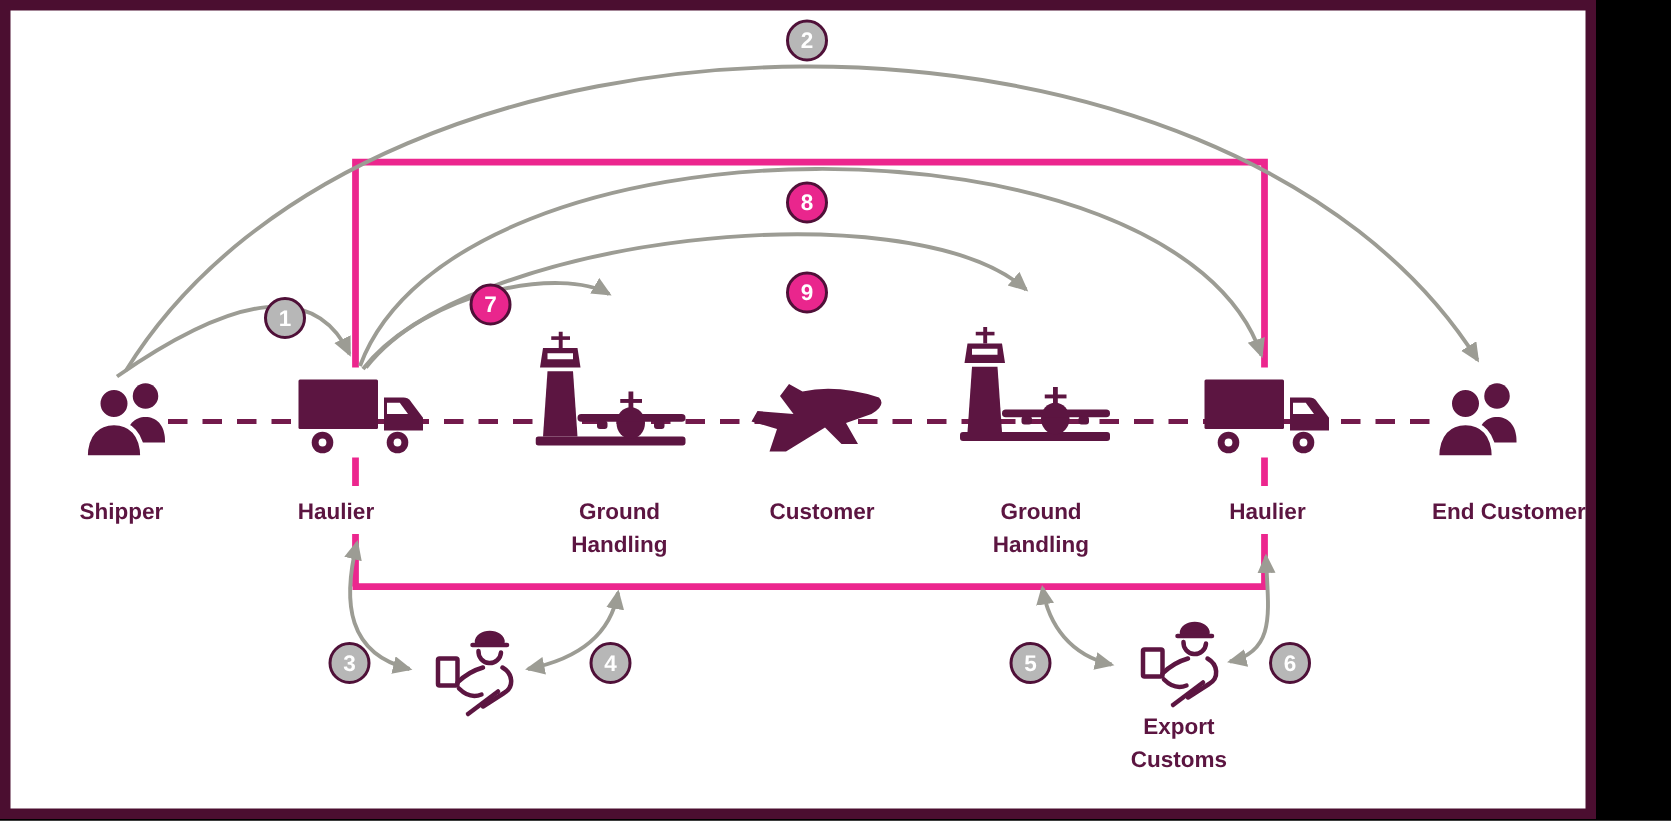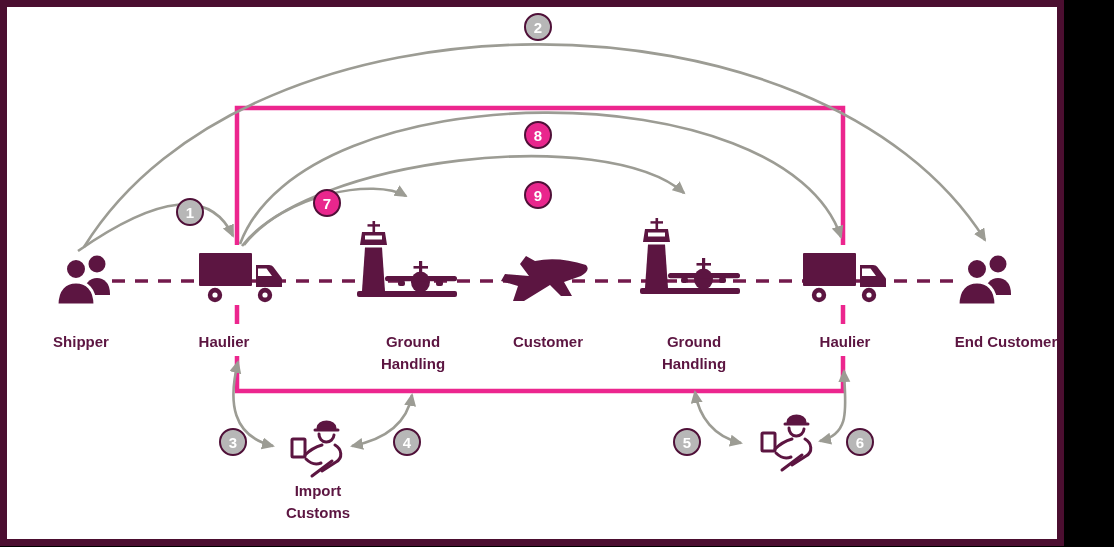--- a/index.html
+++ b/index.html
@@ -178,21 +178,21 @@
     </svg>
   </div>
 
   <div class="entity-label" style="left:81px;top:331px;">Shipper</div>
   <div class="entity-label" style="left:224px;top:331px;">Haulier</div>
   <div class="entity-label wrap2" style="left:413px;top:331px;">Ground Handling</div>
   <div class="entity-label" style="left:548px;top:331px;">Customer</div>
   <div class="entity-label wrap2" style="left:694px;top:331px;">Ground Handling</div>
   <div class="entity-label" style="left:845px;top:331px;">Haulier</div>
   <div class="entity-label" style="left:1006px;top:331px;">End Customer</div>
-  <div class="entity-label wrap2" style="left:318px;top:480px;">Import Customs</div>
+  <div class="entity-label wrap2" style="left:786px;top:474px;">Export Customs</div>
 
   <div class="badge gray" style="left:190px;top:212px;">1</div>
   <div class="badge gray" style="left:538px;top:27px;">2</div>
   <div class="badge gray" style="left:233px;top:442px;">3</div>
   <div class="badge gray" style="left:407px;top:442px;">4</div>
   <div class="badge gray" style="left:687px;top:442px;">5</div>
   <div class="badge gray" style="left:860px;top:442px;">6</div>
   <div class="badge pink" style="left:327px;top:203px;">7</div>
   <div class="badge pink" style="left:538px;top:135px;">8</div>
   <div class="badge pink" style="left:538px;top:195px;">9</div>

